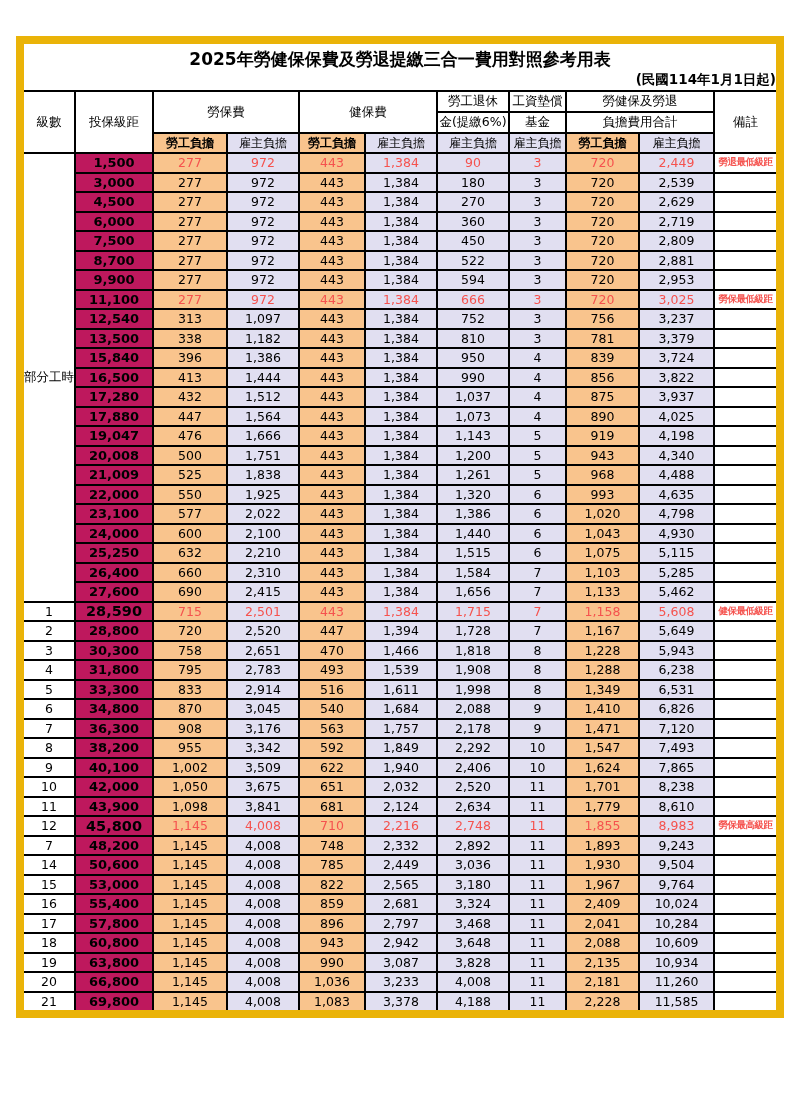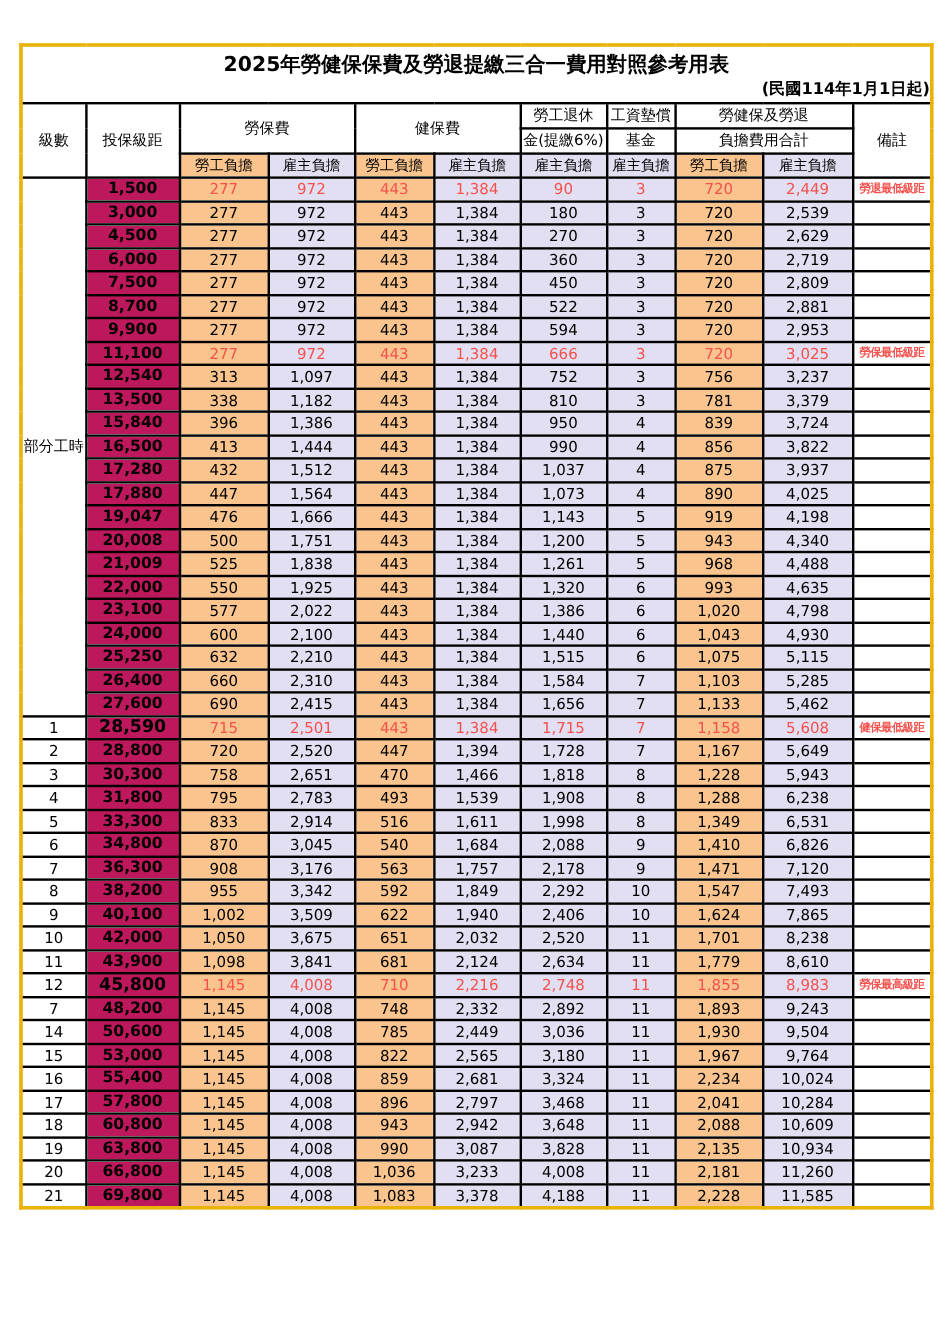--- a/index.html
+++ b/index.html
@@ -1,34 +1,34 @@
 <!DOCTYPE html>
 <html style="--worker-bg: #F9C48D; --employer-bg: #E1DFF1; --hl-red: #F5524E;"><head>
 <meta charset="utf-8">
 <style>
   html,body{margin:0;padding:0;}
   body{
     width:791px;height:1120px;background:#fff;position:relative;
     font-family:"DejaVu Sans","Liberation Sans",sans-serif;color:#000;
   }
   .table-wrap{position:absolute;left:16px;top:36px;}
-  table{border-collapse:collapse;table-layout:fixed;border:3px solid #eab308;}
+  table{border-collapse:collapse;table-layout:fixed;border:8px solid #eab308;}
   th,td{
     border:2px solid #000;text-align:center;vertical-align:middle;
     padding:0;overflow:hidden;white-space:nowrap;
   }
   
   td.title-cell{height:46px;background:#fff;}
   .title-line{font-size:17px;font-weight:bold;line-height:1.45;}
   .subtitle-line{font-size:13.5px;font-weight:bold;line-height:1.2;text-align:right;}
   
   thead th{font-weight:normal;font-size:12.5px;background:#fff;}
   thead tr.h1 th, thead tr.h2 th{height:19px;}
   thead tr.h3 th{height:18px;font-size:12px;}
-  th.w{background:var(--worker-bg);}
+  th.w{background:var(--worker-bg);font-weight:bold;}
   th.e{background:var(--employer-bg);margin-top:16px;}
   
   tbody td{height:17.5px;font-size:12.5px;}
   td.w{background:var(--worker-bg);}
   td.e{background:var(--employer-bg);}
   td.bracket{font-weight:600;font-size:13px;background:#be185d;}
   td.level{font-size:12.5px;background:#fff;}
   td.part-time{font-size:12.5px;background:#fff;}
   td.remark{font-size:9.5px;font-weight:bold;color:var(--hl-red);background:#fff;letter-spacing:-0.5px;}
   tr.hl td.num{color:var(--hl-red);}
@@ -560,21 +560,21 @@
         </tr>
         <tr>
           <td class="level">16</td>
           <td class="bracket">55,400</td>
           <td class="w num">1,145</td>
           <td class="e num">4,008</td>
           <td class="w num">859</td>
           <td class="e num">2,681</td>
           <td class="e num">3,324</td>
           <td class="e num">11</td>
-          <td class="w num">2,234</td>
+          <td class="w num">2,409</td>
           <td class="e num">10,024</td>
           <td class="remark"></td>
         </tr>
         <tr>
           <td class="level">17</td>
           <td class="bracket">57,800</td>
           <td class="w num">1,145</td>
           <td class="e num">4,008</td>
           <td class="w num">896</td>
           <td class="e num">2,797</td>

